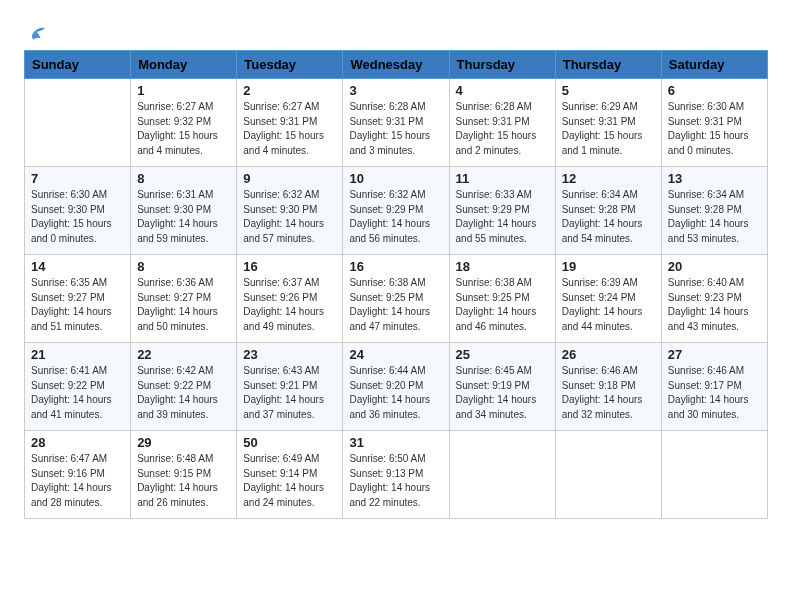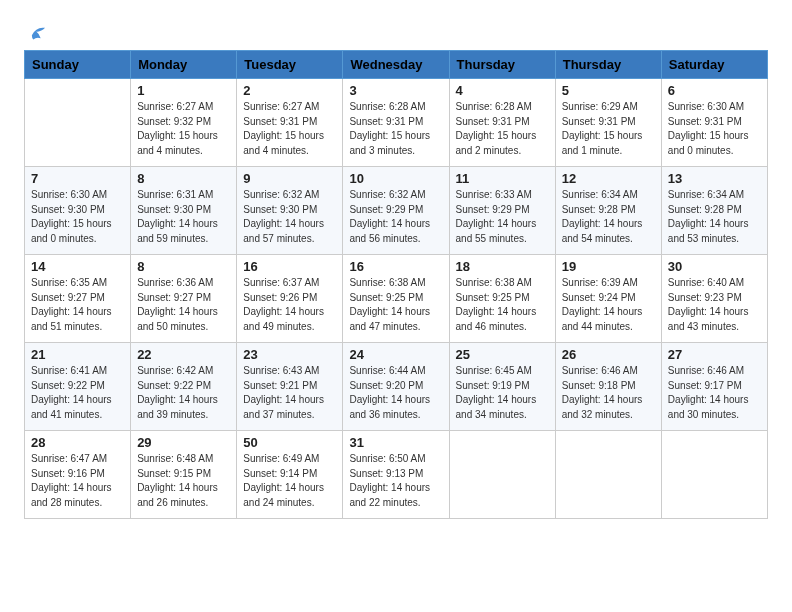--- a/index.html
+++ b/index.html
@@ -203,21 +203,21 @@
           </td>
           <td>
             <span class="day-number">18</span>
             <div class="day-info">Sunrise: 6:38 AM<br>Sunset: 9:25 PM<br>Daylight: 14 hours<br>and 46 minutes.</div>
           </td>
           <td>
             <span class="day-number">19</span>
             <div class="day-info">Sunrise: 6:39 AM<br>Sunset: 9:24 PM<br>Daylight: 14 hours<br>and 44 minutes.</div>
           </td>
           <td>
-            <span class="day-number">30</span>
+            <span class="day-number">20</span>
             <div class="day-info">Sunrise: 6:40 AM<br>Sunset: 9:23 PM<br>Daylight: 14 hours<br>and 43 minutes.</div>
           </td>
         </tr>
         <tr>
           <td>
             <span class="day-number">21</span>
             <div class="day-info">Sunrise: 6:41 AM<br>Sunset: 9:22 PM<br>Daylight: 14 hours<br>and 41 minutes.</div>
           </td>
           <td>
             <span class="day-number">22</span>

